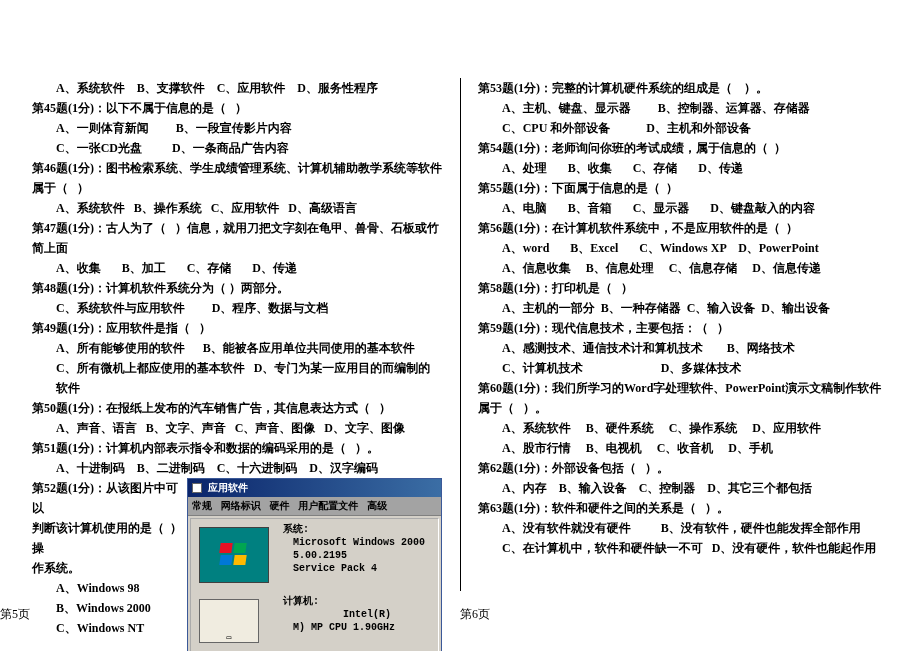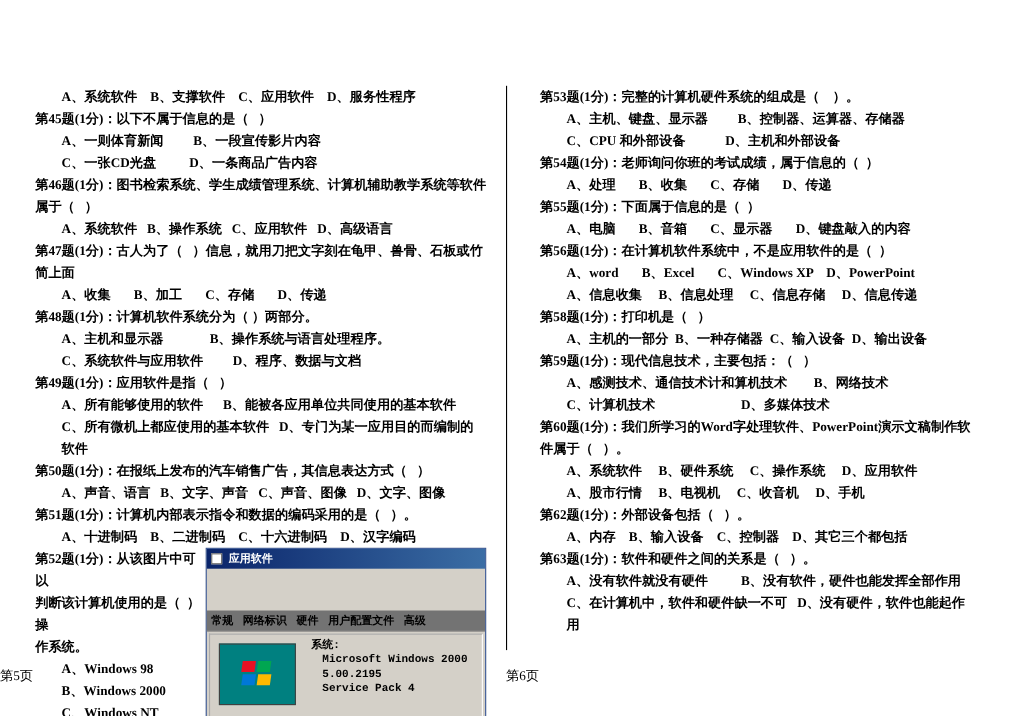--- a/index.html
+++ b/index.html
@@ -17,21 +17,21 @@
     display: flex;
     height: 560px;
     padding-top: 78px;
     font-weight: bold;
   }
   .col {
     width: 50%;
     padding: 0 18px 0 32px;
     position: relative;
   }
-  .col.right { padding: 0 32px 0 31px; }
+  .col.right { padding: 0 32px 0 18px; }
   .divider {
     position: absolute;
     left: 460px;
     top: 78px;
     bottom: 60px;
     width: 1px;
     background: #000;
   }
   .line { line-height: 20px; white-space: pre-wrap; }
   .indent { padding-left: 24px; }
@@ -49,26 +49,25 @@
   .titlebar {
     background: linear-gradient(to right, #0a246a, #3b6ea5);
     color: #fff;
     padding: 2px 4px;
     font-size: 10px;
     display: flex;
     align-items: center;
     gap: 4px;
   }
   .tabsrow {
-    background: #737373;
+    background: #a3a3a3;
     padding: 2px 4px;
     font-size: 10px;
     color: #000;
     border-bottom: 1px solid #808080;
-    margin-top: 38px;
   }
   .tabsrow span { margin-right: 6px; }
   .syspane {
     flex: 1;
     background: #d4d0c8;
     border: 1px inset #fff;
     margin: 2px;
     padding: 4px;
     display: flex;
     flex-direction: column;
@@ -121,21 +120,20 @@
   <div class="col">
     <div class="line indent">A、系统软件    B、支撑软件    C、应用软件    D、服务性程序</div>
     <div class="line">第45题(1分)：以下不属于信息的是（   ）</div>
     <div class="line indent">A、一则体育新闻         B、一段宣传影片内容</div>
     <div class="line indent">C、一张CD光盘          D、一条商品广告内容</div>
     <div class="line">第46题(1分)：图书检索系统、学生成绩管理系统、计算机辅助教学系统等软件属于（   ）</div>
     <div class="line indent">A、系统软件   B、操作系统   C、应用软件   D、高级语言</div>
     <div class="line">第47题(1分)：古人为了（   ）信息，就用刀把文字刻在龟甲、兽骨、石板或竹简上面</div>
     <div class="line indent">A、收集       B、加工       C、存储       D、传递</div>
     <div class="line">第48题(1分)：计算机软件系统分为（ ）两部分。</div>
-    <div class="line indent">A、主机和显示器              B、操作系统与语言处理程序。</div>
     <div class="line indent">C、系统软件与应用软件         D、程序、数据与文档</div>
     <div class="line">第49题(1分)：应用软件是指（   ）</div>
     <div class="line indent">A、所有能够使用的软件      B、能被各应用单位共同使用的基本软件</div>
     <div class="line indent">C、所有微机上都应使用的基本软件   D、专门为某一应用目的而编制的软件</div>
     <div class="line">第50题(1分)：在报纸上发布的汽车销售广告，其信息表达方式（   ）</div>
     <div class="line indent">A、声音、语言   B、文字、声音   C、声音、图像   D、文字、图像</div>
     <div class="line">第51题(1分)：计算机内部表示指令和数据的编码采用的是（   ）。</div>
     <div class="line indent">A、十进制码    B、二进制码    C、十六进制码    D、汉字编码</div>
 
     <div class="q52block">

